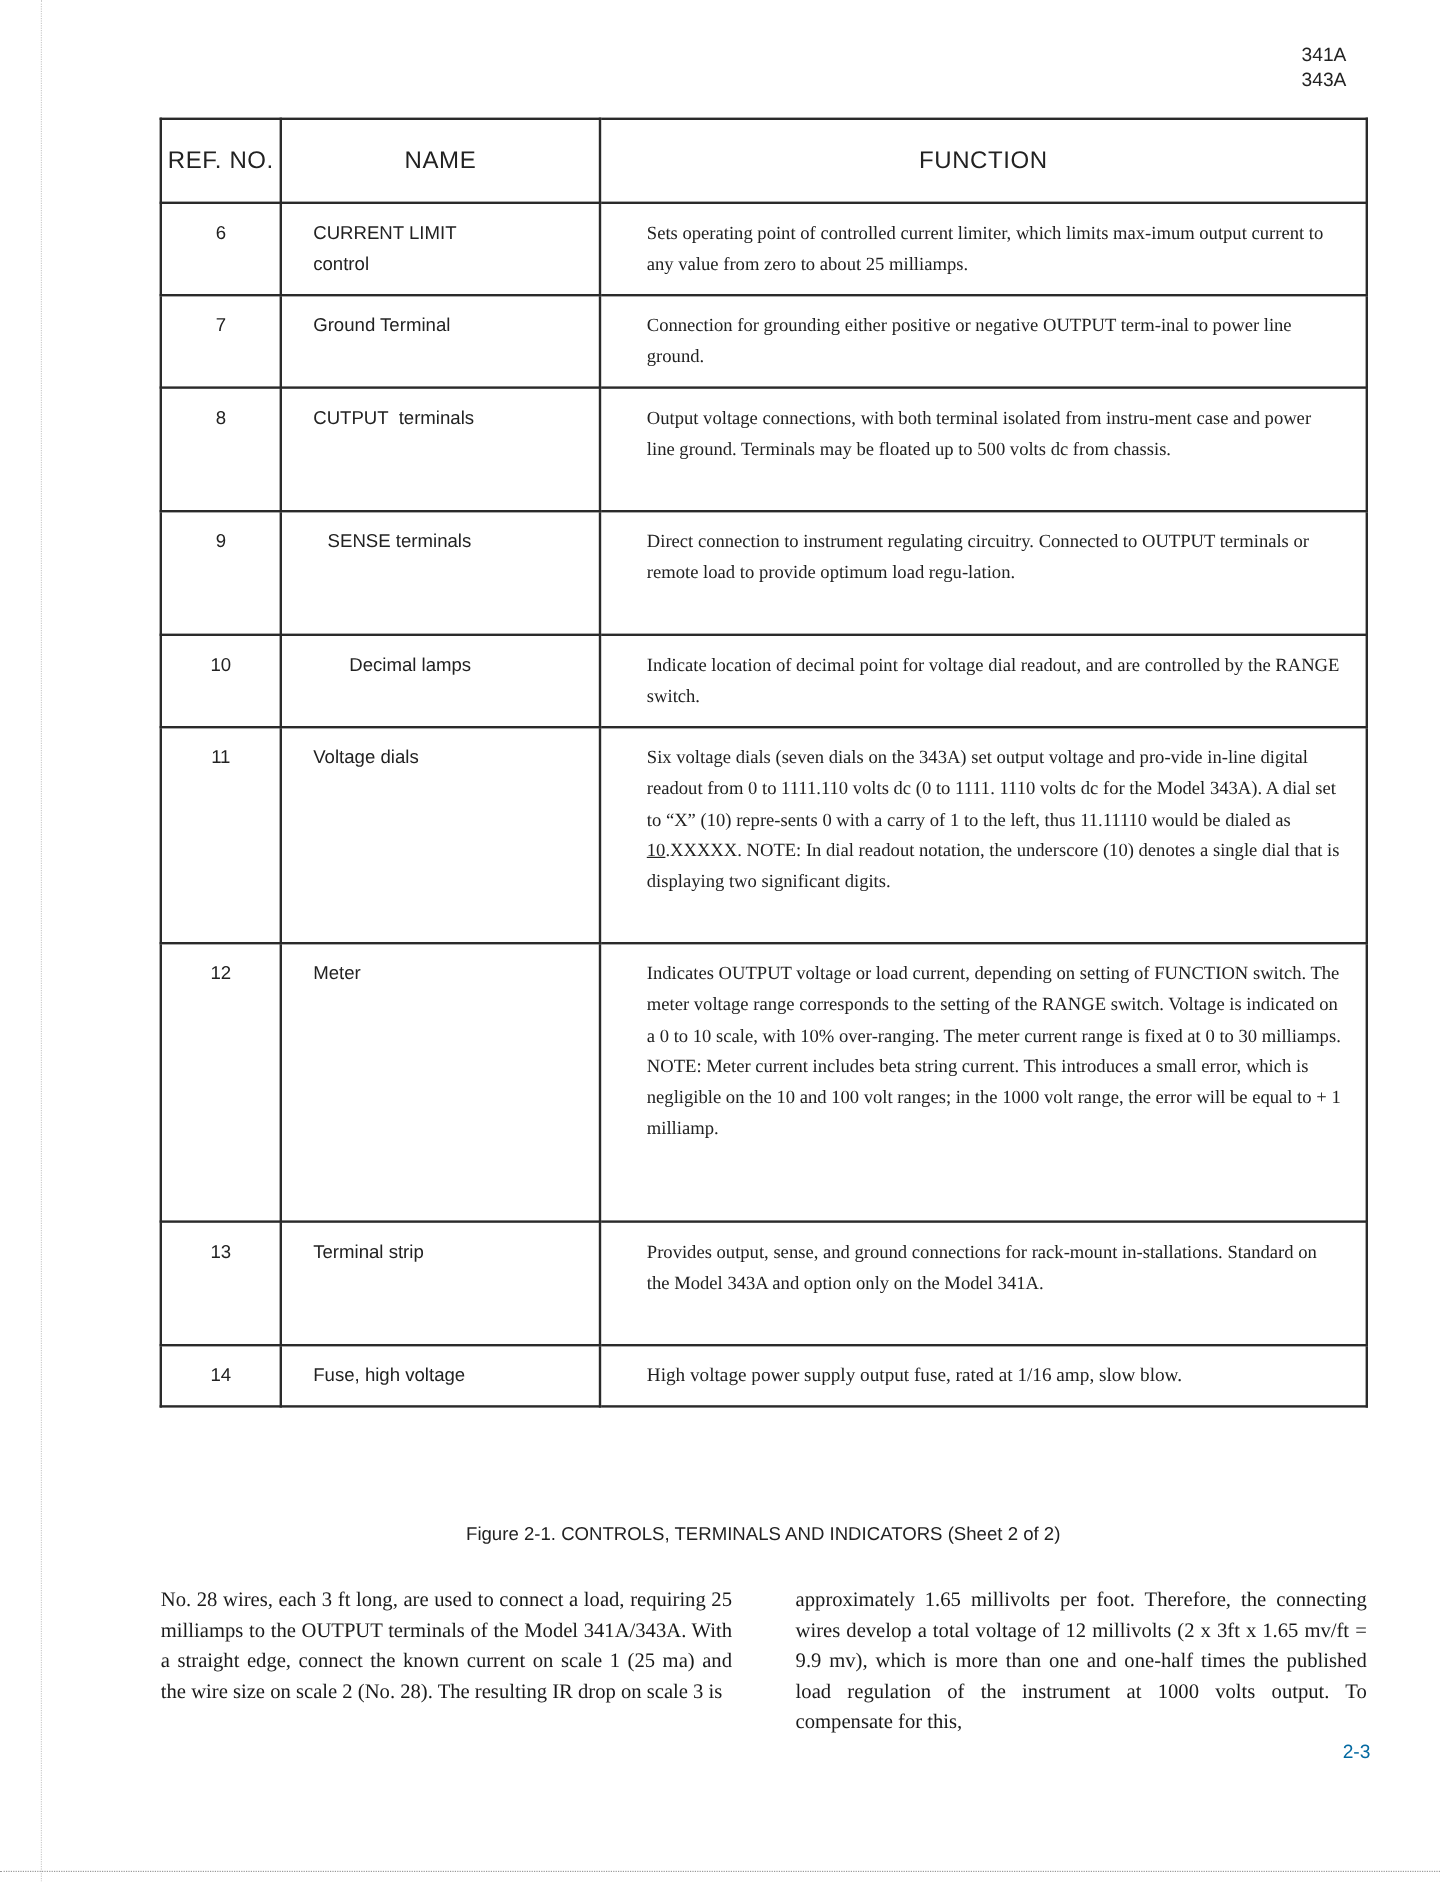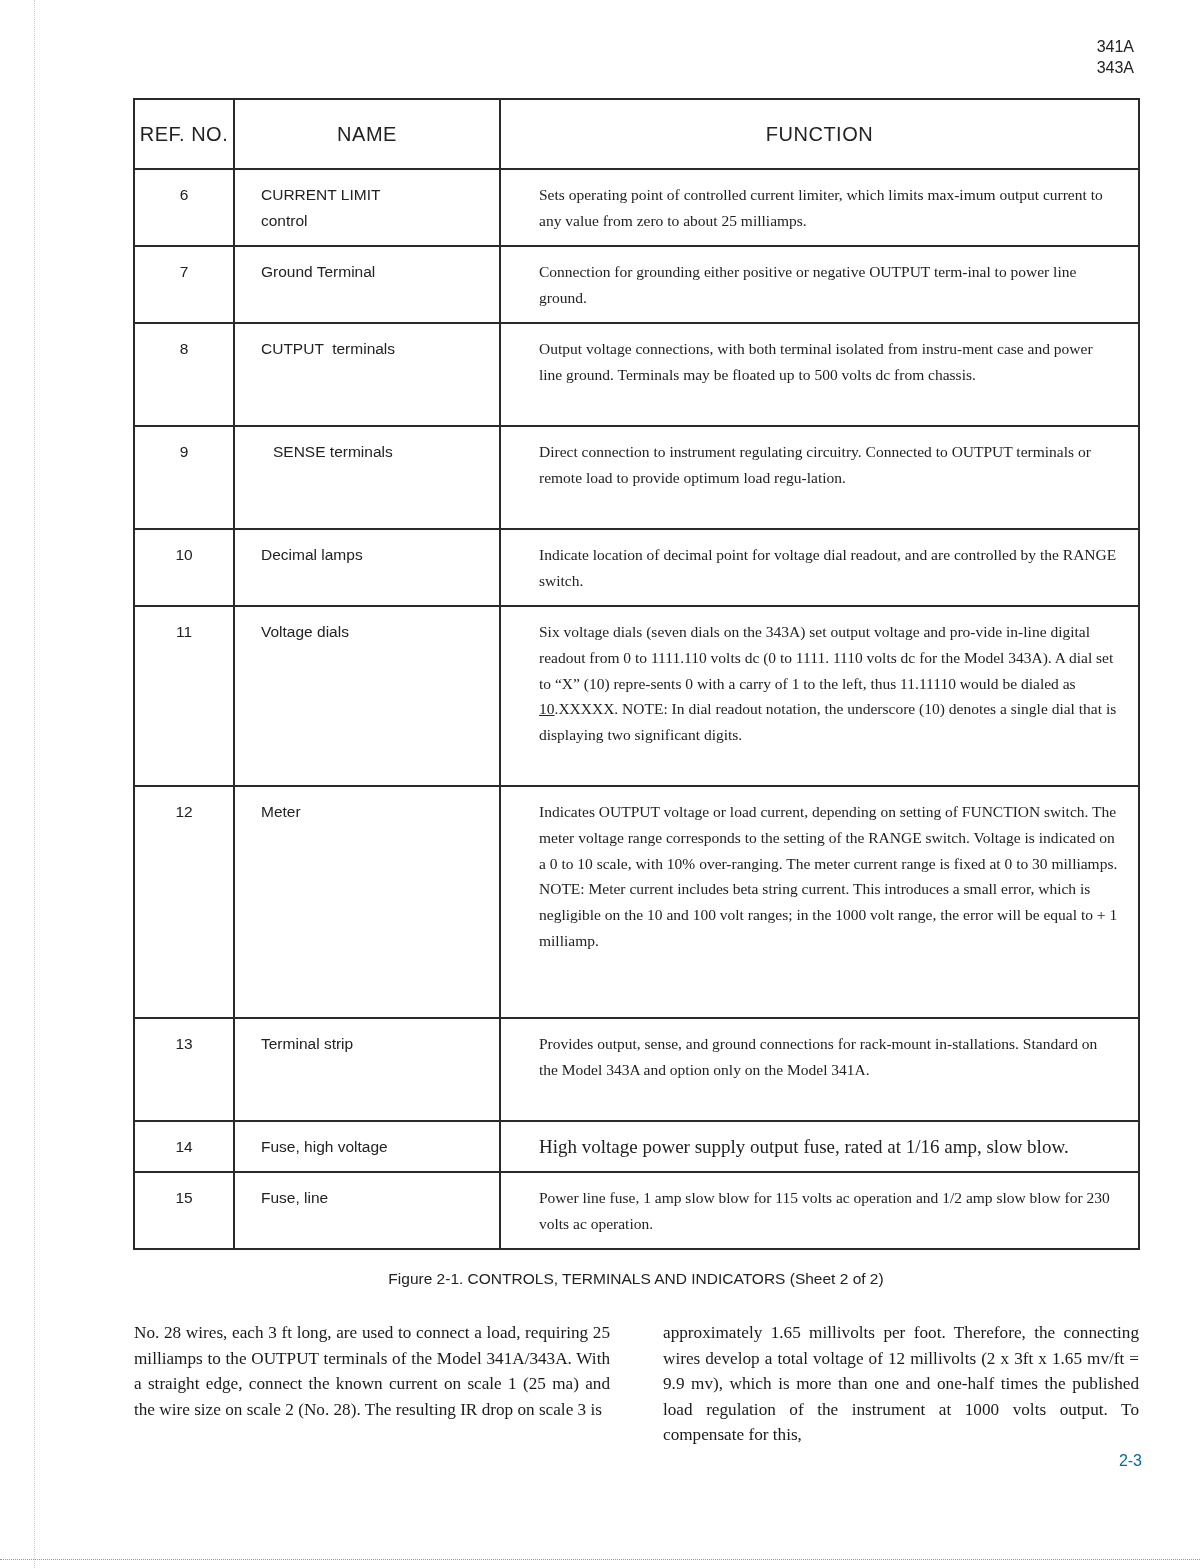--- a/index.html
+++ b/index.html
@@ -1,17 +1,17 @@
 <!DOCTYPE html>
 <html><head>
 <meta charset="utf-8">
 <style>
   html, body { margin: 0; padding: 0; background: #ffffff; }
   body { width: 1200px; height: 1568px; position: relative; overflow: hidden; color: #1a1a1a; }
-  .header-models { position: absolute; right: 66px; top: 36px; text-align: right; font-family: "Liberation Sans", sans-serif; font-size: 16px; line-height: 21px; color: #222; }
+  .header-models { position: absolute; right: 78px; top: 36px; text-align: right; font-family: "Liberation Sans", sans-serif; font-size: 16px; line-height: 21px; color: #222; }
   table.ctl { position: absolute; left: 133px; top: 98px; width: 1007px; border-collapse: collapse; font-family: "Liberation Sans", sans-serif; color: #222; }
   table.ctl th, table.ctl td { border: 2px solid #2a2a2a; vertical-align: top; }
   table.ctl th { height: 66px; font-weight: normal; font-size: 20px; vertical-align: middle; text-align: center; letter-spacing: 0.5px; border-radius: 21px; }
   table.ctl td { font-size: 15.5px; line-height: 25.8px; padding-top: 12px; padding-bottom: 11px; }
   col.c-ref { width: 100px; }
   col.c-name { width: 266px; }
   td.ref { text-align: center; }
   td.name { padding-left: 26px; }
   td.func { padding-left: 38px; padding-right: 20px; font-family: Liberation Serif, serif; }
   .figure-caption { position: absolute; left: 0; width: 1272px; top: 1270px; text-align: center; font-family: "Liberation Sans", sans-serif; font-size: 15.5px; color: #222; }
@@ -61,47 +61,42 @@
       <td class="name" style="white-space:pre;">CUTPUT  terminals</td>
       <td class="func" style="height:78px;">Output voltage connections, with both terminal isolated from instru-ment case and power line ground.  Terminals may be floated up to 500 volts dc from chassis.</td>
     </tr>
     <tr>
       <td class="ref">9</td>
       <td class="name" style="padding-left:38px;">SENSE terminals</td>
       <td class="func" style="height:78px;">Direct connection to instrument regulating circuitry.  Connected to OUTPUT terminals or remote load to provide optimum load regu-lation.</td>
     </tr>
     <tr>
       <td class="ref">10</td>
-      <td class="name" style="padding-left:26px;">Decimal lamps</td>
+      <td class="name" style="padding-left:56px;">Decimal lamps</td>
       <td class="func" style="height:52px;">Indicate location of decimal point for voltage dial readout, and are controlled by the RANGE switch.</td>
     </tr>
     <tr>
       <td class="ref">11</td>
       <td class="name">Voltage dials</td>
       <td class="func" style="height:155px;"><span>Six voltage dials (seven dials on the 343A) set output voltage and pro-vide in-line digital readout from 0 to 1111.110 volts dc (0 to 1111. 1110 volts dc for the Model 343A).  A dial set to “X” (10) repre-sents 0 with a carry of 1 to the left, thus 11.11110 would be dialed as </span><span style="text-decoration:underline;">10</span><span>.XXXXX.  NOTE:  In dial readout notation, the underscore (10) denotes a single dial that is displaying two significant digits.</span></td>
     </tr>
     <tr>
       <td class="ref">12</td>
       <td class="name">Meter</td>
       <td class="func" style="height:207px;">Indicates OUTPUT voltage or load current, depending on setting of FUNCTION switch.  The meter voltage range corresponds to the setting of the RANGE switch.  Voltage is indicated on a 0 to 10 scale, with 10% over-ranging.  The meter current range is fixed at 0 to 30 milliamps.  NOTE:  Meter current includes beta string current. This introduces a small error, which is negligible on the 10 and 100 volt ranges; in the 1000 volt range, the error will be equal to + 1 milliamp.</td>
     </tr>
     <tr>
       <td class="ref">13</td>
       <td class="name">Terminal strip</td>
       <td class="func" style="height:78px;">Provides output, sense, and ground connections for rack-mount in-stallations.  Standard on the Model 343A and option only on the Model 341A.</td>
     </tr>
     <tr>
       <td class="ref">14</td>
       <td class="name">Fuse, high voltage</td>
-      <td class="func" style="height:26px; font-size:19px;">High voltage power supply output fuse, rated at 1/16 amp, slow blow.</td>
-    </tr>
-    <tr>
-      <td class="ref">15</td>
-      <td class="name">Fuse, line</td>
-      <td class="func" style="height:52px;">Power line fuse, 1 amp slow blow for 115 volts ac operation and 1/2 amp slow blow for 230 volts ac operation.</td>
+      <td class="func" style="height:26px; font-size:16px;">High voltage power supply output fuse, rated at 1/16 amp, slow blow.</td>
     </tr>
   </tbody>
 </table>
 
 <div class="figure-caption">Figure 2-1.  CONTROLS, TERMINALS AND INDICATORS (Sheet 2 of 2)</div>
 
 <div class="body-col left">No. 28 wires, each 3 ft long, are used to connect a load, requiring 25 milliamps to the OUTPUT terminals of the Model 341A/343A.  With a straight edge, connect the known current on scale 1 (25 ma) and the wire size on scale 2 (No. 28).  The resulting IR drop on scale 3 is</div>
 <div class="body-col right">approximately 1.65 millivolts per foot.  Therefore, the connecting wires develop a total voltage of 12 millivolts (2 x 3ft x 1.65 mv/ft = 9.9 mv), which is more than one and one-half times the published load regulation of the instrument at 1000 volts output.  To compensate for this,</div>
 
 <div class="page-number">2-3</div>

